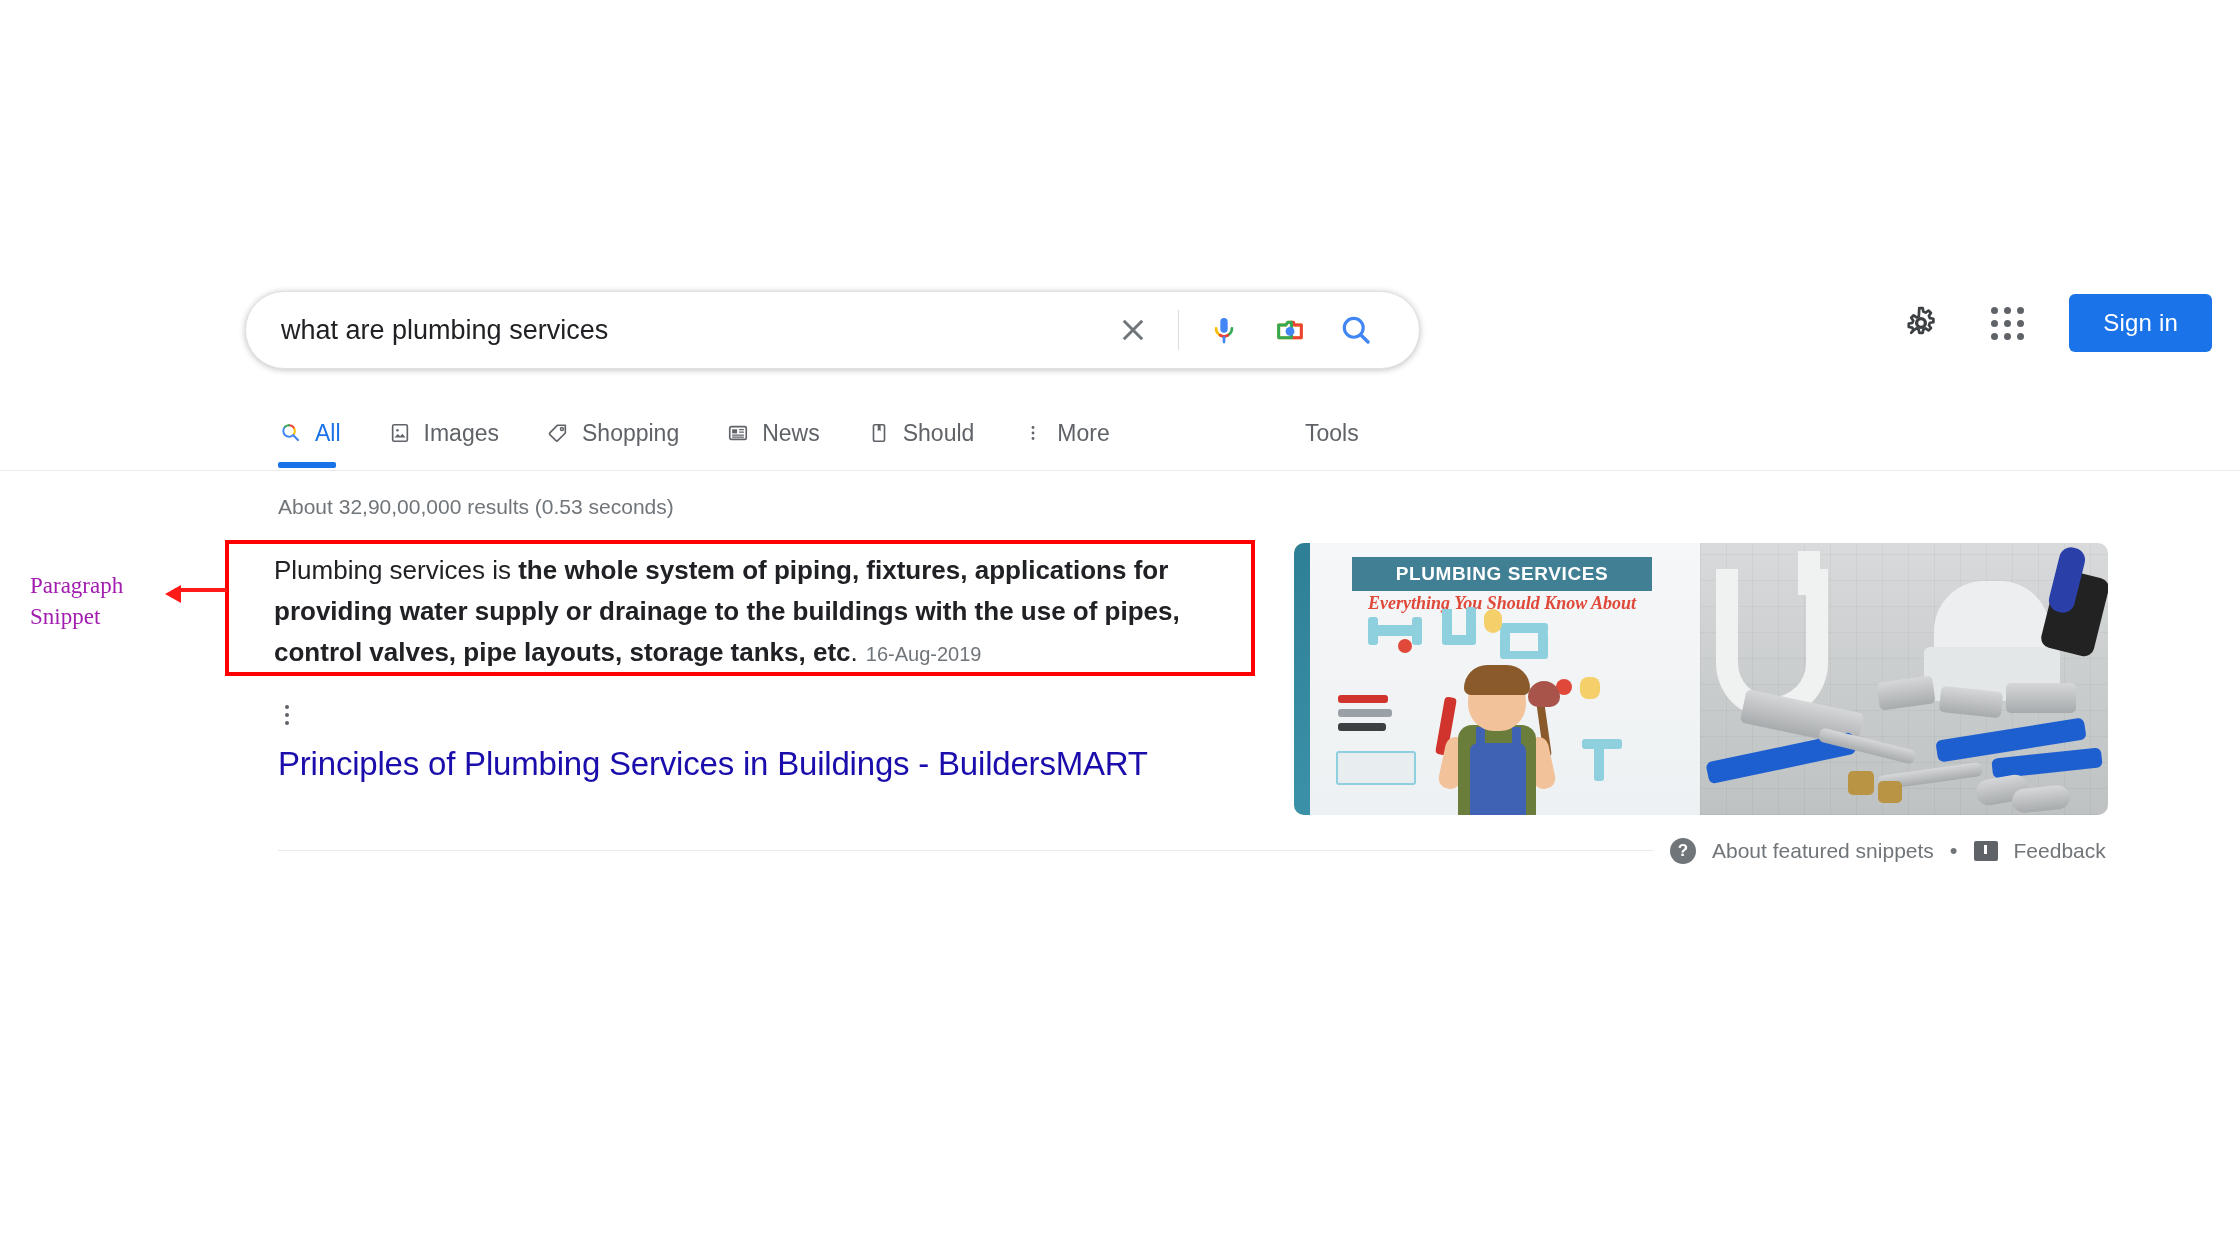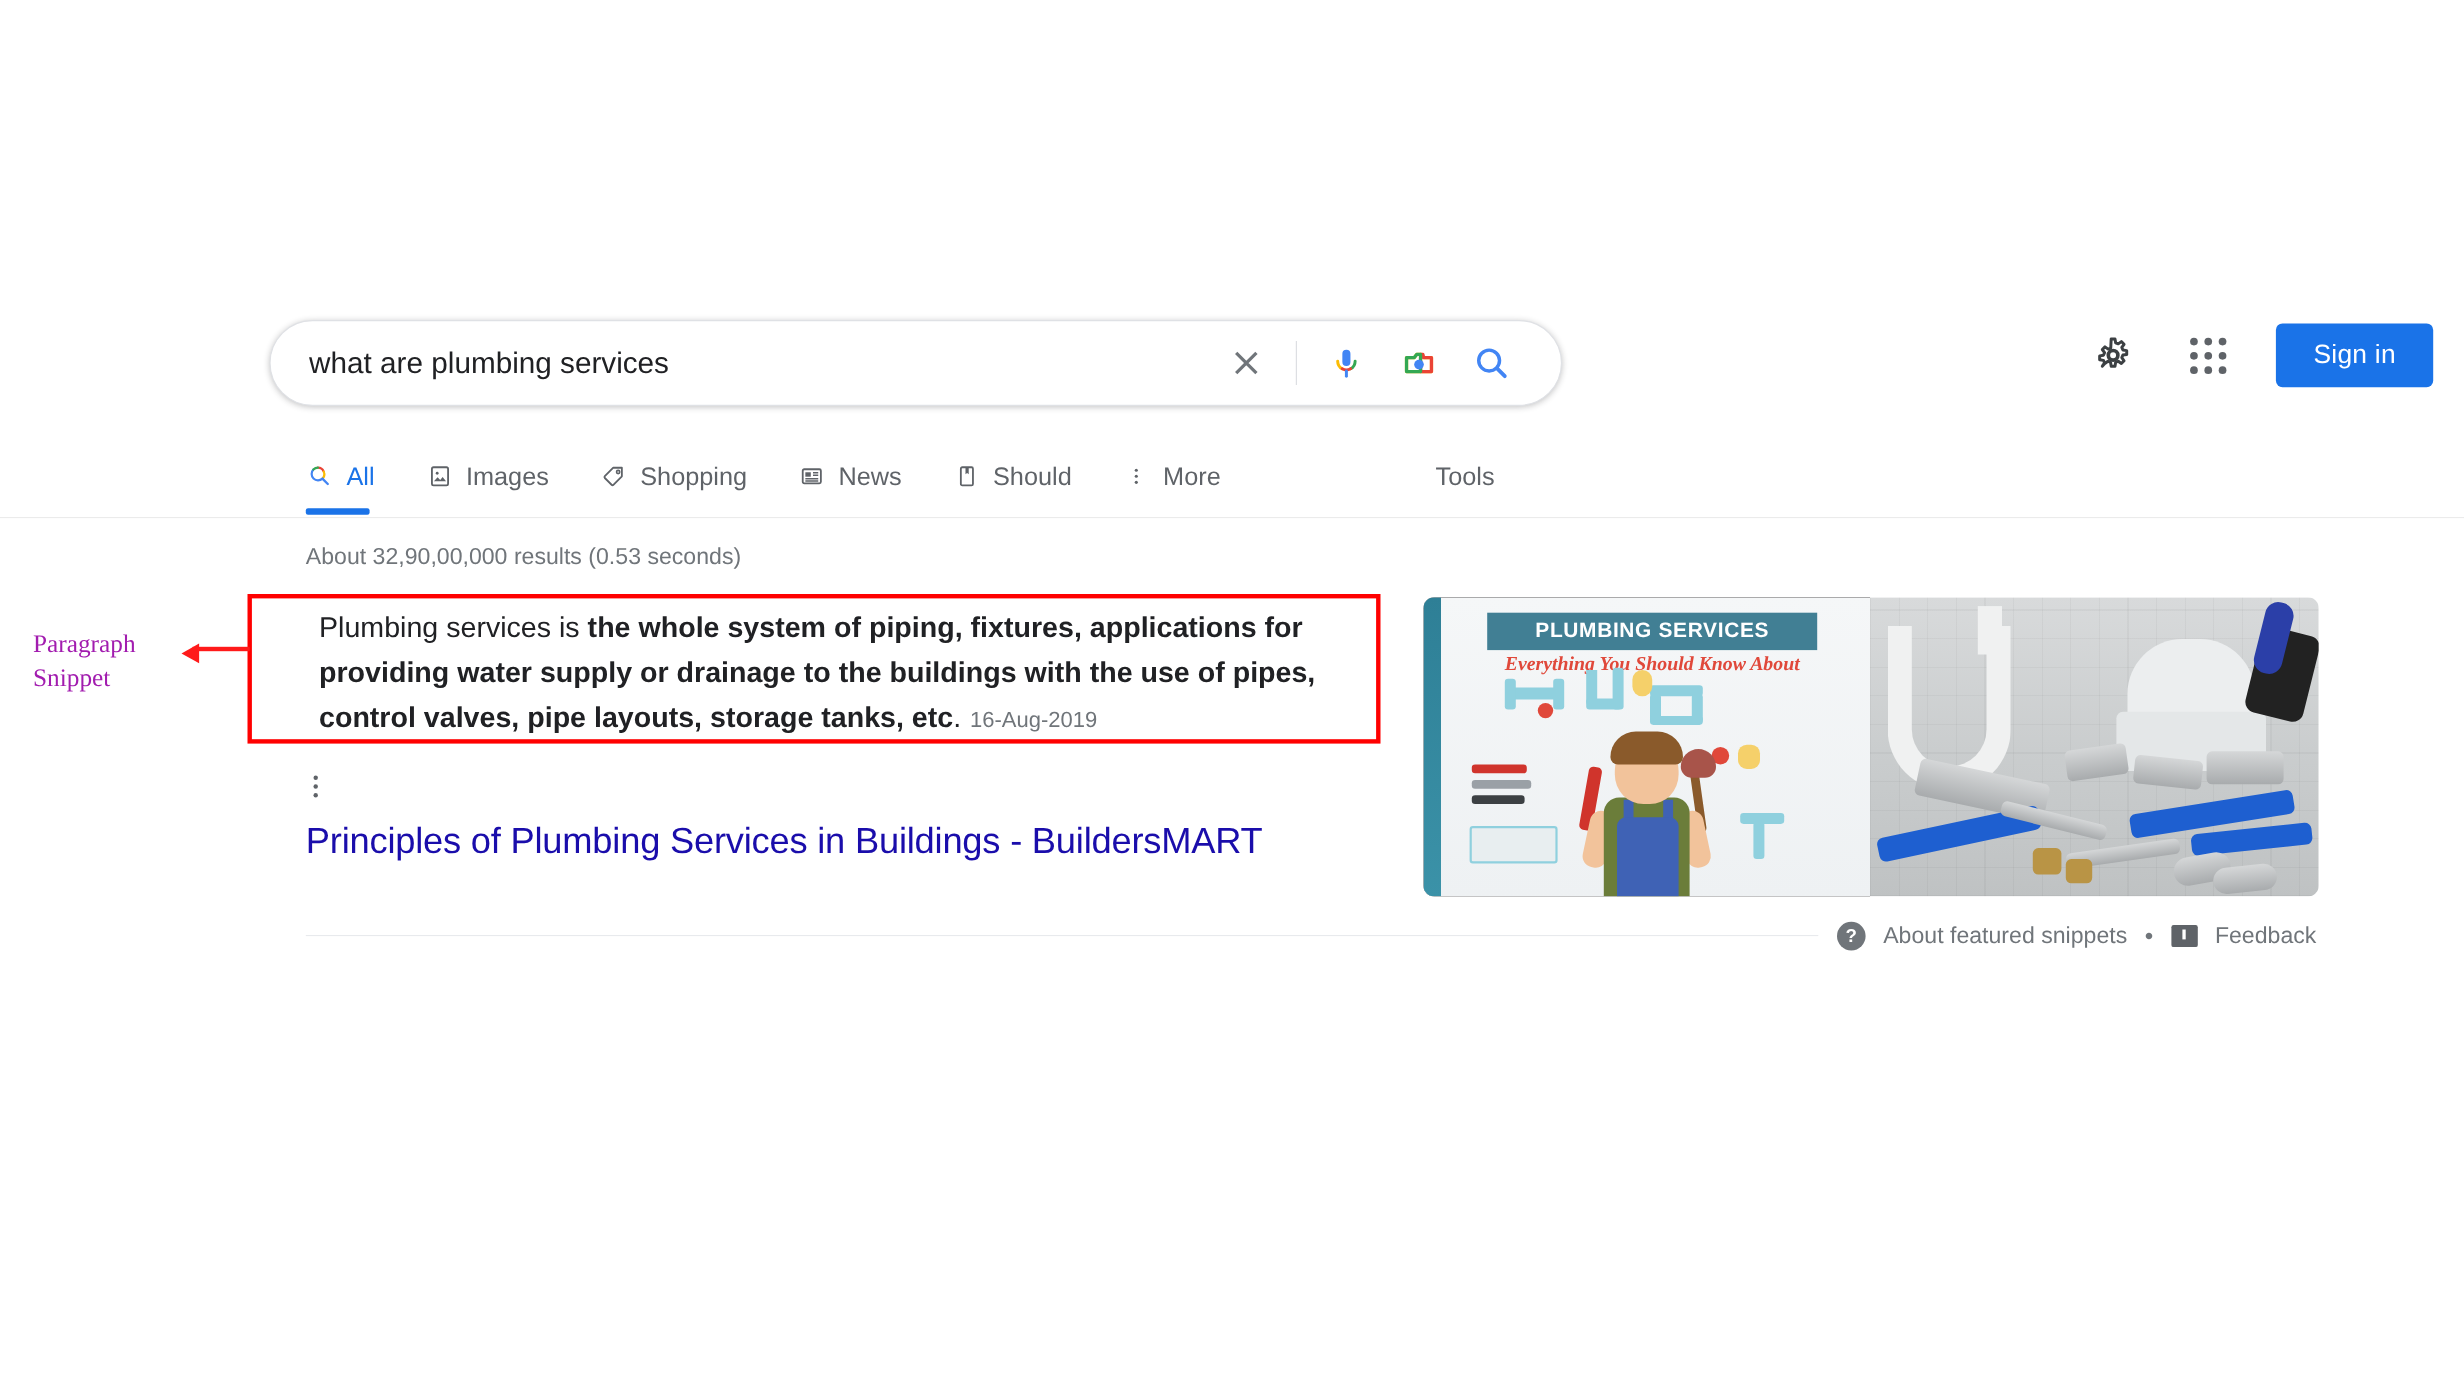--- a/index.html
+++ b/index.html
@@ -206,21 +206,21 @@
     left: 225px;
     top: 540px;
     width: 1030px;
     height: 136px;
     border: 4px solid #ff0000;
     box-sizing: border-box;
     background: transparent;
   }
   .snippet-text {
     position: absolute;
-    left: 290px;
+    left: 274px;
     top: 550px;
     width: 950px;
     font-size: 26px;
     line-height: 41px;
     color: #202124;
     font-family: "Liberation Sans", sans-serif;
   }
   .snippet-text b { font-weight: 700; }
   .snippet-date {
     font-size: 20px;
@@ -284,21 +284,21 @@
     width: 814px;
     height: 272px;
     display: flex;
     border-radius: 10px;
     overflow: hidden;
   }
   .thumb {
     position: relative;
     overflow: hidden;
   }
-  .thumb-a { width: 406px; height: 272px; background: #000000; }
+  .thumb-a { width: 406px; height: 272px; background: #bef264; }
   .thumb-b { width: 408px; height: 272px; }
 
   
   .ill-bg {
     position: absolute; inset: 0;
     background: linear-gradient(180deg,#f5f7f8 0%, #eef1f3 100%);
   }
   .ill-leftbar {
     position: absolute; left: 0; top: 0; width: 16px; height: 100%;
     background: linear-gradient(180deg,#2e7f96,#3b92a8);

